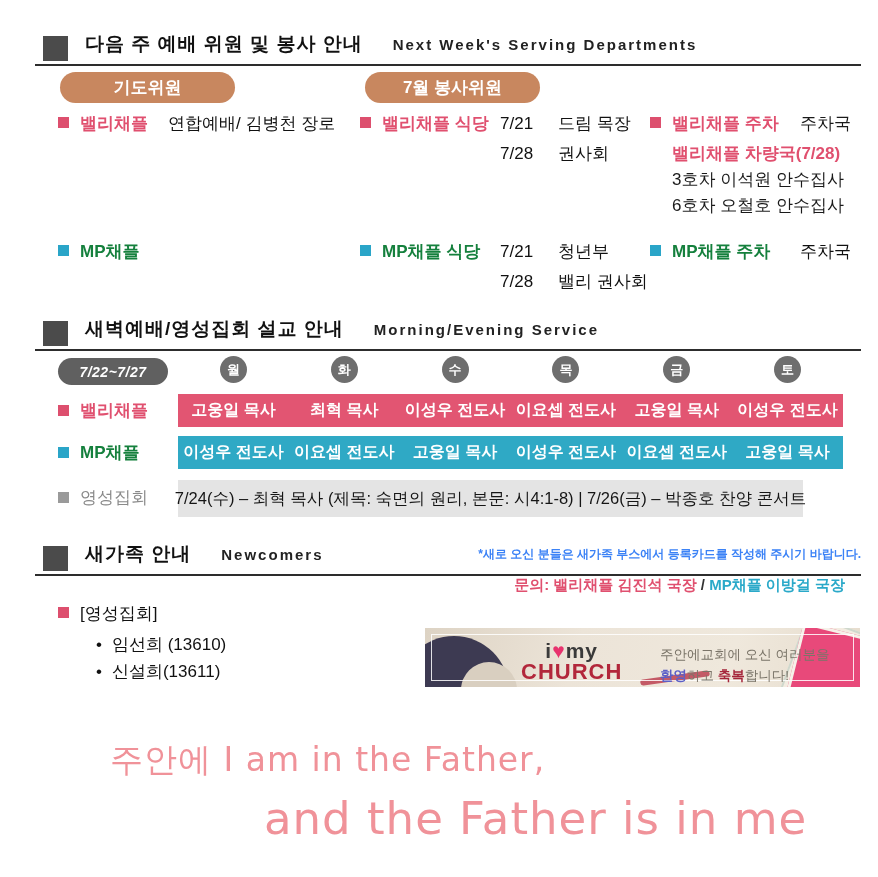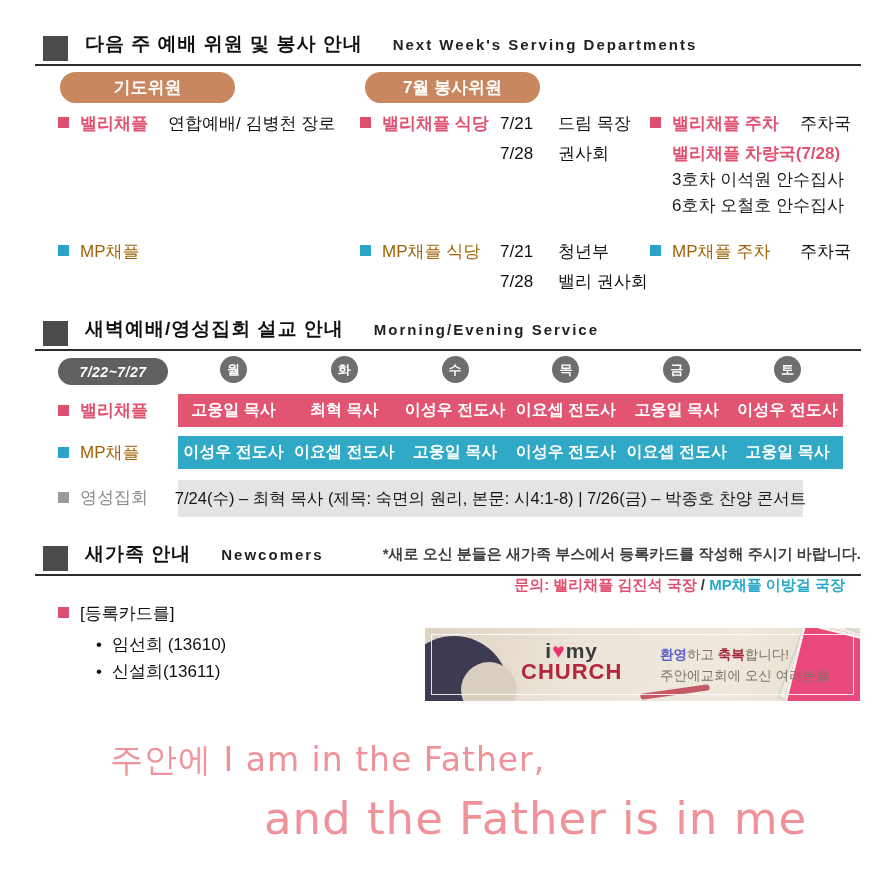--- a/index.html
+++ b/index.html
@@ -12,37 +12,37 @@
 
   
   .sec-header {
     position:absolute; left:35px; right:17px;
     display:flex; align-items:center;
     border-bottom:2px solid #2d2d2d; padding-bottom:7px;padding-left:8px;
   }
   .sq { width:25px; height:25px; background:#4b4b4b; flex:0 0 auto; margin-bottom:-9px; }
   .sec-title { font-size:19px; font-weight:bold; color:#111; margin-left:17px; letter-spacing:1px; }
   .sec-sub { font-size:15px; font-weight:bold; color:#222; letter-spacing:2px; margin-left:30px; }
-  .sec-notice { font-size:15px; font-weight:bold; color:#404040; margin-left:auto; }
+  .sec-notice { font-size:12px; font-weight:bold; color:#3b82f6; margin-left:auto; }
 
   
   .pill {
     position:absolute; height:31px; width:175px; border-radius:16px;
     background:#c8875f; color:#fff; font-weight:bold; font-size:17px;
     display:flex; align-items:center; justify-content:center;
   }
 
   
   .bullet { width:11px; height:11px; flex:0 0 auto; margin-top:5px; margin-right:11px; }
   .b-pink { background:#dd4f6e; }
   .b-cyan { background:#2aa5c8; }
   .b-gray { background:#9a9a9a; }
   .item { position:absolute; display:flex; align-items:flex-start; font-size:17px; }
   .lbl-pink { color:#e0506f; font-weight:bold; }
-  .lbl-cyan { color:#a16207; font-weight:normal; }
+  .lbl-cyan { color:#15803d; font-weight:bold; }
   .lbl-gray { color:#8a8a8a; font-weight:normal; }
   .item .label { flex:0 0 auto; }
   .item .val { color:#111; }
   .w85 { width:88px; }
   .w112 { width:118px; }
   .sched .line { display:flex; margin-bottom:7px;align-items:center; }
   .sched .date { width:44px; color:#111; margin-right:14px; }
   .parking-extra { margin-left:22px; margin-top:6px; line-height:26px; font-size:17px; }
   .pink-line { color:#e0506f; }
 
@@ -76,21 +76,21 @@
   
   .contact { position:absolute; top:576px; right:33px; font-size:15px; font-weight:bold; white-space:nowrap; }
   .contact .c-pink { color:#e0506f; }
   .contact .c-sep { color:#333; }
   .contact .c-cyan { color:#2aa9c9; }
   .registrants { position:absolute; left:96px; top:631px; font-size:17px; color:#111; line-height:27px; }
   .registrants .dot { margin-right:10px; }
 
   
   .banner {
-    position:absolute; left:425px; top:628px; width:435px; height:73px;
+    position:absolute; left:425px; top:628px; width:435px; height:59px;
     background:linear-gradient(105deg,#ddd3c4 0%,#ece4d8 35%,#efe8dc 70%,#e6dccd 100%);
     overflow:hidden;
   }
   .banner .inner-border { position:absolute; left:6px; top:6px; right:6px; bottom:6px; border:1px solid rgba(255,255,255,0.85); }
   .banner .navy-circle { position:absolute; left:-26px; top:8px; width:110px; height:110px; border-radius:50%; background:#3d3a52; }
   .banner .cup { position:absolute; left:36px; top:34px; width:56px; height:56px; border-radius:50%; background:#d9cfc0; }
   .banner .book1 { position:absolute; right:-28px; top:4px; width:96px; height:86px; background:#e8497a; border:3px solid #f6f1e9; transform:rotate(14deg); }
   .banner .book2 { position:absolute; right:-10px; top:-4px; width:80px; height:90px; background:#f3ece1; border:2px solid #cfd8cd; transform:rotate(20deg); }
   .banner .pen { position:absolute; right:150px; bottom:6px; width:70px; height:6px; background:#c45a66; transform:rotate(-8deg); border-radius:3px; }
   .banner .logo { position:absolute; left:96px; top:12px; text-align:center; line-height:21px; }
@@ -245,40 +245,40 @@
   <div class="sec-sub">Newcomers</div>
   <div class="sec-notice">*새로 오신 분들은 새가족 부스에서 등록카드를 작성해 주시기 바랍니다.</div>
 </div>
 
 <div class="contact">
   <span class="c-pink">문의: 밸리채플 김진석 국장</span><span class="c-sep"> / </span><span class="c-cyan">MP채플 이방걸 국장</span>
 </div>
 
 <div class="item" style="left:58px; top:602px;">
   <div class="bullet b-pink"></div>
-  <div class="val">[등록카드를]</div>
+  <div class="val">[영성집회]</div>
 </div>
 <div class="registrants">
   <div><span class="dot">•</span><span>임선희 (13610)</span></div>
   <div><span class="dot">•</span><span>신설희(13611)</span></div>
 </div>
 
 <div class="banner">
   <div class="navy-circle"></div>
   <div class="cup"></div>
   <div class="book2"></div>
   <div class="book1"></div>
   <div class="pen"></div>
   <div class="inner-border"></div>
   <div class="logo">
     <div class="l1"><span>i</span><span class="heart">♥</span><span>my</span></div>
     <div class="l2">CHURCH</div>
   </div>
   <div class="msg">
+    <div>주안에교회에 오신 여러분을</div>
     <div><span class="welcome">환영</span><span>하고 </span><span class="bless">축복</span><span>합니다!</span></div>
-    <div>주안에교회에 오신 여러분을</div>
   </div>
 </div>
 
 <div class="verse">
   <div class="v1">주안에 I am in the Father,</div>
   <div class="v2">and the Father is in me</div>
 </div>
 
 </body></html>

